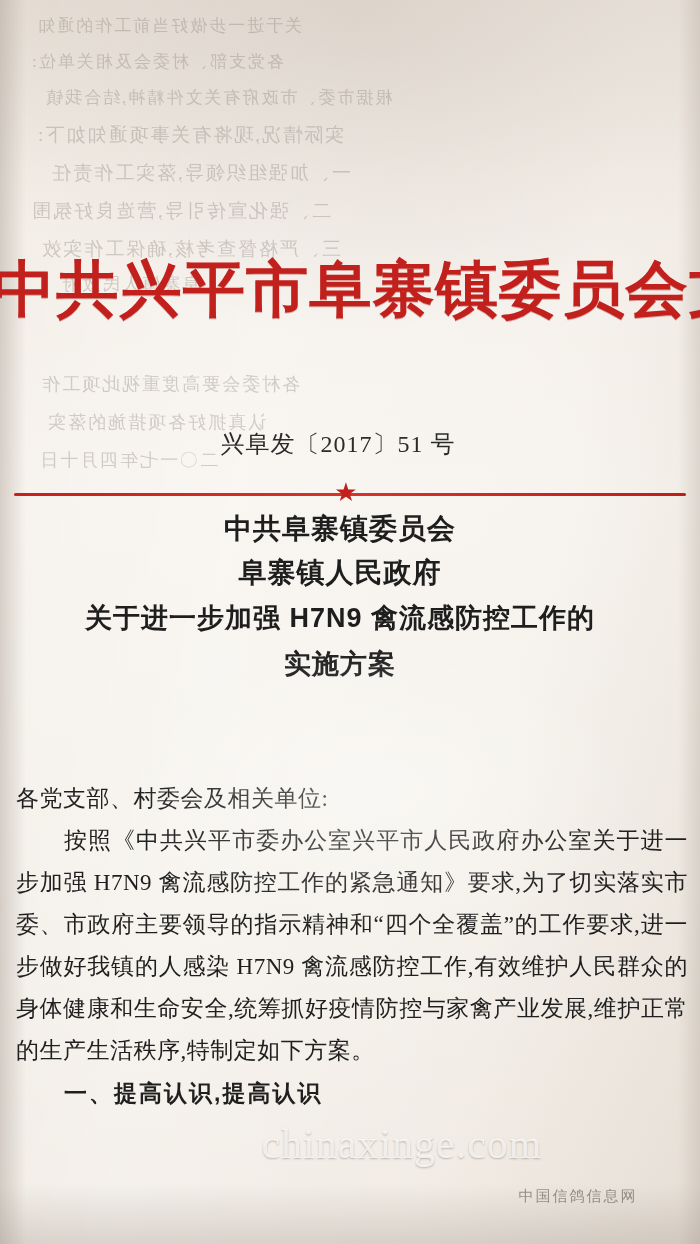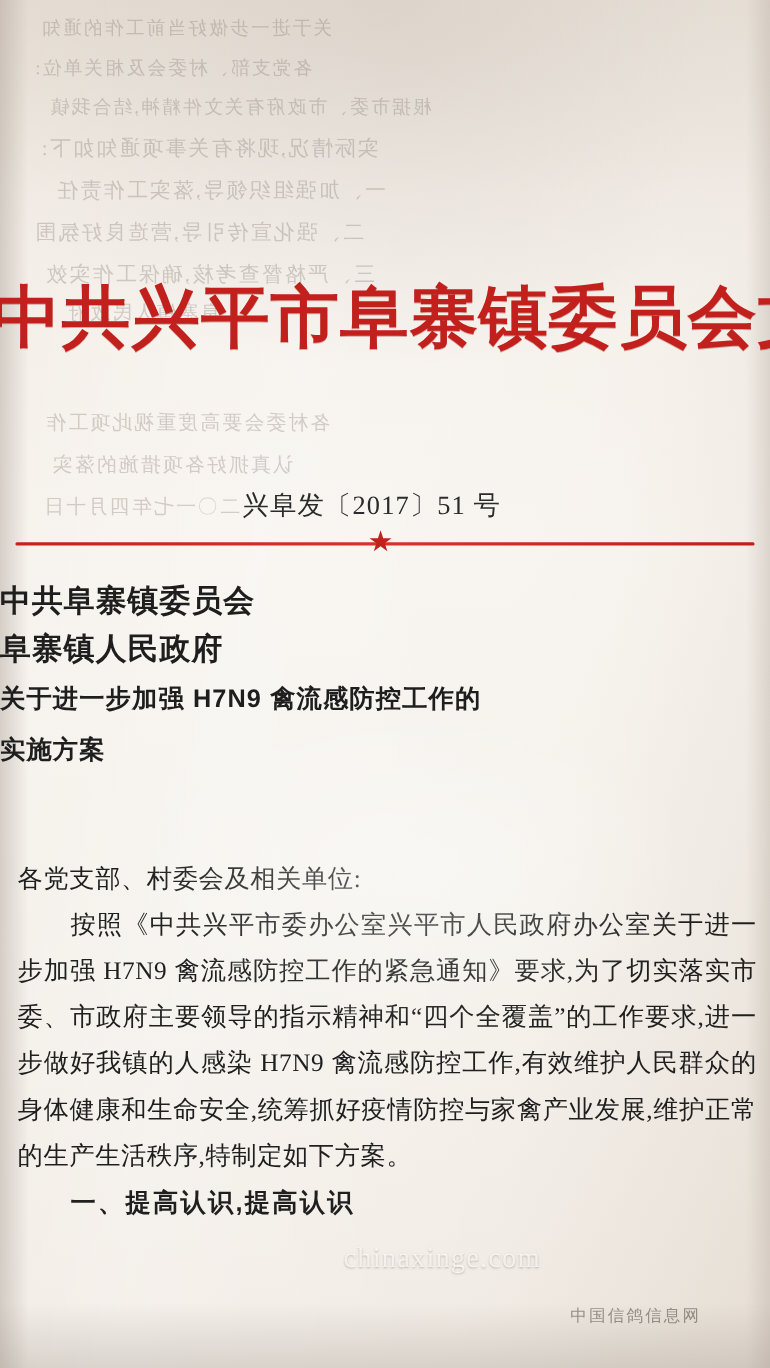--- a/index.html
+++ b/index.html
@@ -64,21 +64,21 @@
     line-height: 1.05;
     text-shadow: 0 1px 0 rgba(160,30,25,0.35);
     white-space: nowrap;
     transform: scaleX(1.02);
   }
 
   
   #doc-number {
     position: absolute;
     left: 0;
-    top: 443px;
+    top: 428px;
     width: 676px;
     text-align: center;
     font-size: 24px;
     color: #2b2b2b;
     letter-spacing: 1px;
     font-family: "Liberation Serif", serif;
   }
 
   
   #red-rule {
@@ -99,33 +99,34 @@
     color: #c2201c;
     font-size: 26px;
     line-height: 26px;
     text-align: center;
   }
 
   
   #title-block {
     position: absolute;
     left: 0;
-    top: 524px;
+    top: 507px;
     width: 680px;
+    text-align: center;
     color: #1e1e1e;
     font-family: "Liberation Sans", sans-serif;
     font-weight: bold;
   }
   .title-line {
     font-size: 28px;
     line-height: 44px;
     letter-spacing: 1px;
   }
   .title-line.main {
-    font-size: 23px;
+    font-size: 27px;
     line-height: 46px;
   }
 
   
   #body-text {
     position: absolute;
     left: 16px;
     top: 778px;
     width: 672px;
     color: #1f1f1f;
@@ -148,21 +149,21 @@
     letter-spacing: 2px;
   }
 
   
   #watermark-main {
     position: absolute;
     left: 402px;
     top: 1144px;
     transform: translate(-50%, -50%);
     font-family: "Liberation Serif", serif;
-    font-size: 26px;
+    font-size: 42px;
     color: rgba(255,255,255,0.75);
     text-shadow: 0 1px 2px rgba(120,110,100,0.45);
     letter-spacing: 1px;
     white-space: nowrap;
     pointer-events: none;
   }
   #watermark-sub {
     position: absolute;
     left: 578px;
     top: 1196px;

